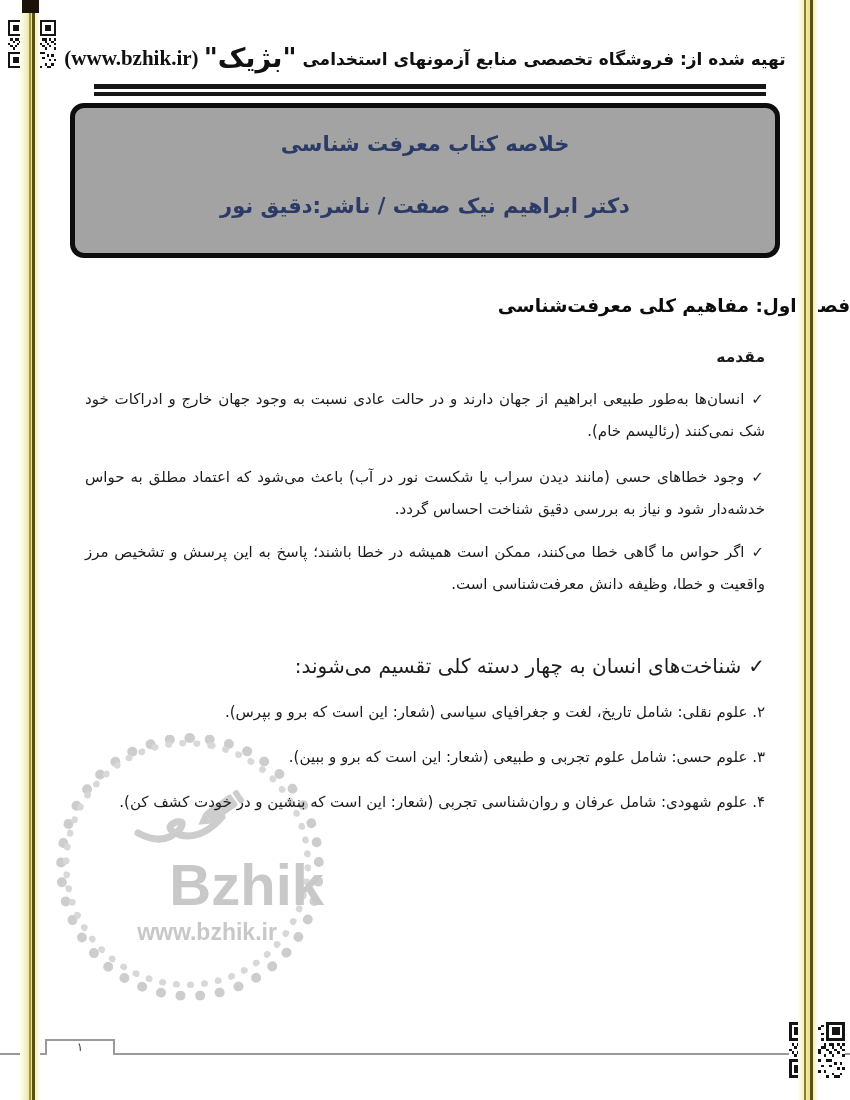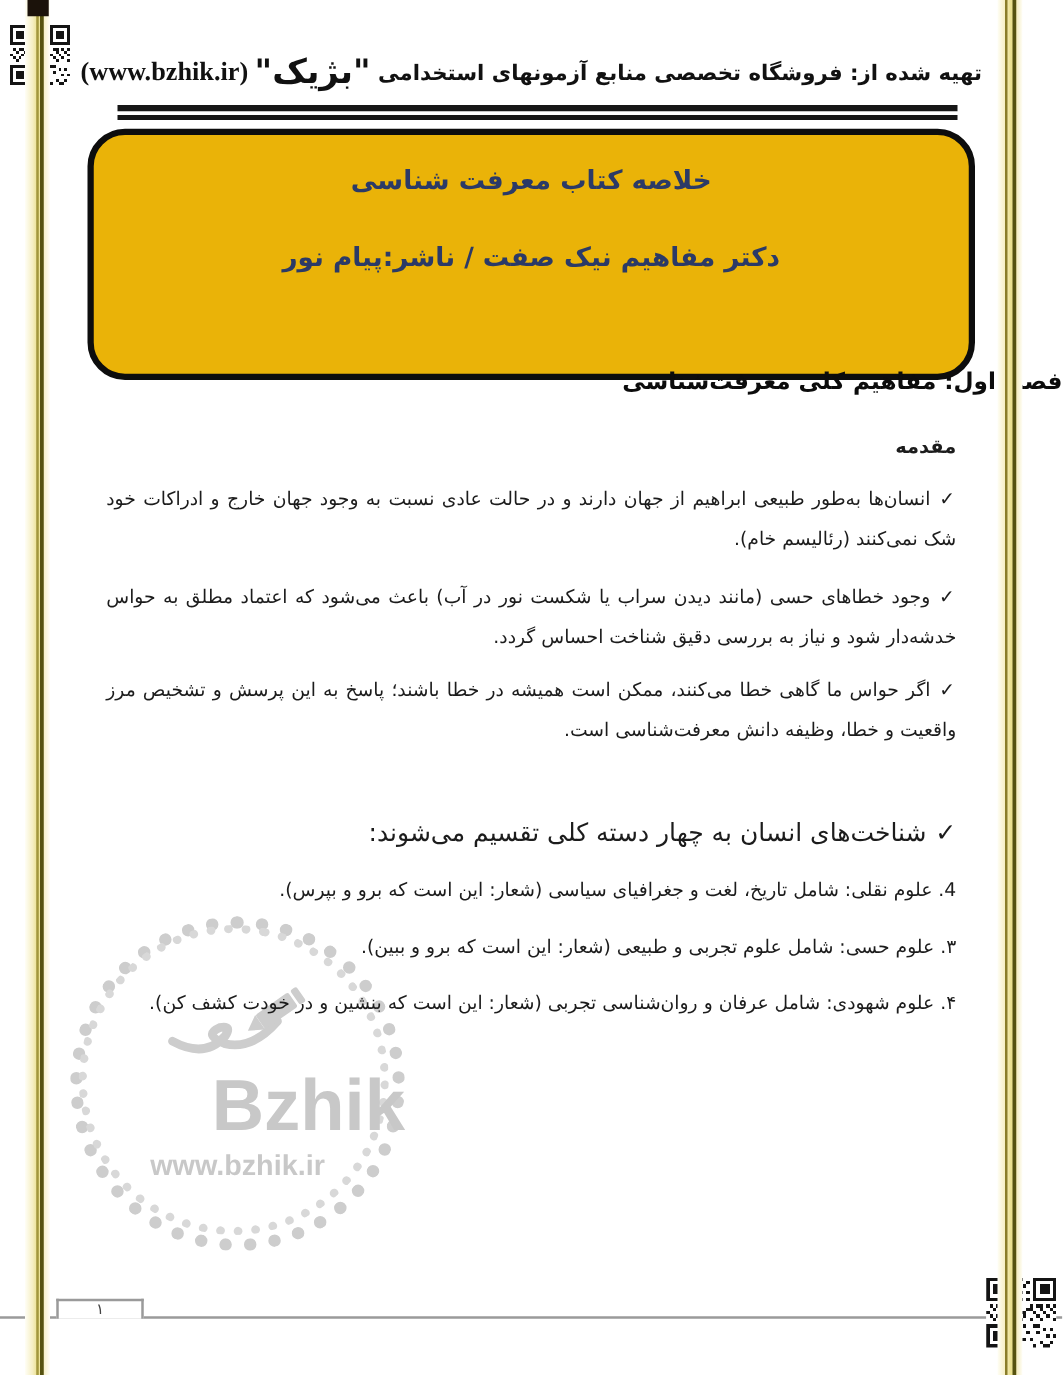--- a/index.html
+++ b/index.html
@@ -26,22 +26,22 @@
   
   .header-line{position:absolute;top:42px;left:0;width:100%;text-align:center;direction:rtl;
     color:#111;white-space:nowrap;z-index:2;}
   .header-prefix{font-weight:bold;font-size:17px;}
   .header-brand{font-weight:bold;font-size:27px;vertical-align:-2px;}
   .header-site{font-family:"Liberation Serif","DejaVu Serif",serif;font-weight:bold;font-size:21px;}
   .header-rule{position:absolute;top:84px;left:94px;width:672px;height:3px;
     border-top:5px solid #161616;border-bottom:4px solid #161616;z-index:2;}
 
   
-  .title-box{position:absolute;left:70px;top:103px;width:710px;height:201px;background:#eab308;
-    border:5px solid #0d0d0d;border-radius:30px;box-sizing:border-box;z-index:2;}
+  .title-box{position:absolute;left:70px;top:103px;width:710px;height:155px;background:#a3a3a3;
+    border:5px solid #0d0d0d;border-radius:14px;box-sizing:border-box;z-index:2;}
   .title-box .line{position:absolute;left:0;width:100%;text-align:center;direction:rtl;
     font-weight:bold;font-size:21px;}
   .title-box .line1{top:24px;}
   .title-box .line2{top:86px;}
 
   
   .chapter-title{position:absolute;top:295px;left:0;width:100%;direction:rtl;
     font-weight:bold;font-size:18.5px;color:#0c0c0c;z-index:2;}
 
   
@@ -57,21 +57,21 @@
 
   
   .watermark{position:absolute;left:56px;top:733px;width:268px;height:268px;z-index:0;}
   .wm-ring{position:absolute;left:0;top:0;width:248px;height:248px;border:10px dotted #cdcdcd;
     border-radius:50%;}
   .wm-ring2{position:absolute;left:7px;top:7px;width:234px;height:234px;border:7px dotted #d8d8d8;
     border-radius:50%;transform:rotate(12deg);}
   .wm-sketch{position:absolute;left:70px;top:42px;}
   .wm-brand{position:absolute;left:0;top:118px;width:100%;text-align:right;
     font-family:"Liberation Sans",sans-serif;font-weight:bold;font-size:58px;color:#c8c8c8;}
-  .wm-url{position:absolute;left:0;top:186px;width:100%;text-align:center;
+  .wm-url{position:absolute;left:17px;top:186px;width:100%;text-align:center;
     font-family:"Liberation Sans",sans-serif;font-weight:bold;font-size:23px;color:#c8c8c8;}
 
   
   .footer-line{position:absolute;left:0;top:1053px;width:850px;height:2px;background:#9a9a9a;z-index:1;}
   .footer-tab{position:absolute;left:45px;top:1039px;width:70px;height:16px;background:#fff;
     border:2px solid #9a9a9a;border-bottom:none;box-sizing:border-box;z-index:2;
     text-align:center;font-size:12px;line-height:13px;color:#444;}
   .defs-hidden{position:absolute;width:0;height:0;overflow:hidden;}
 </style>
 </head>
@@ -179,21 +179,21 @@
     </svg>
 
   <div class="header-line">
     <span class="header-prefix">تهیه شده از: فروشگاه تخصصی منابع آزمونهای استخدامی </span><span class="header-brand">"بژیک"</span>
     <span class="header-site" dir="ltr">(www.bzhik.ir)</span>
   </div>
   <div class="header-rule"></div>
 
   <div class="title-box">
     <div class="line line1" style="color:#2b3a67;">خلاصه کتاب معرفت شناسی</div>
-    <div class="line line2" style="color:#2b3a67;">دکتر مفاهیم نیک صفت / ناشر:پیام نور</div>
+    <div class="line line2" style="color:#2b3a67;">دکتر ابراهیم نیک صفت / ناشر:دقیق نور</div>
   </div>
 
   <div class="chapter-title">فصل اول: مفاهیم کلی معرفت‌شناسی</div>
 
   <div class="watermark">
     <div class="wm-ring"></div>
     <div class="wm-ring2"></div>
     <svg class="wm-sketch" width="130" height="80" viewBox="0 0 130 80">
       <path d="M12 58 Q38 72 54 54 Q60 45 50 47 Q36 53 54 60 Q76 65 96 42" stroke="#cdcdcd" stroke-width="7" fill="none" stroke-linecap="round"></path>
       <g transform="rotate(-35 95 35)" fill="#cdcdcd">
@@ -210,21 +210,21 @@
     <div class="intro-heading">مقدمه</div>
 
     <p class="para p1"><span class="check">✓</span><span>انسان‌ها به‌طور طبیعی ابراهیم از جهان دارند و در حالت عادی نسبت به وجود جهان خارج و ادراکات خود شک نمی‌کنند (رئالیسم خام).</span></p>
 
     <p class="para p2"><span class="check">✓</span><span>وجود خطاهای حسی (مانند دیدن سراب یا شکست نور در آب) باعث می‌شود که اعتماد مطلق به حواس خدشه‌دار شود و نیاز به بررسی دقیق شناخت احساس گردد.</span></p>
 
     <p class="para p3"><span class="check">✓</span><span>اگر حواس ما گاهی خطا می‌کنند، ممکن است همیشه در خطا باشند؛ پاسخ به این پرسش و تشخیص مرز واقعیت و خطا، وظیفه دانش معرفت‌شناسی است.</span></p>
 
     <div class="list-heading"><span class="check">✓</span><span>شناخت‌های انسان به چهار دسته کلی تقسیم می‌شوند:</span></div>
 
-    <div class="list-item">4. علوم نقلی: شامل تاریخ، لغت و جغرافیای سیاسی (شعار: این است که برو و بپرس).</div>
+    <div class="list-item">۲. علوم نقلی: شامل تاریخ، لغت و جغرافیای سیاسی (شعار: این است که برو و بپرس).</div>
     <div class="list-item">۳. علوم حسی: شامل علوم تجربی و طبیعی (شعار: این است که برو و ببین).</div>
     <div class="list-item">۴. علوم شهودی: شامل عرفان و روان‌شناسی تجربی (شعار: این است که بنشین و در خودت کشف کن).</div>
   </div>
 
   <div class="footer-line"></div>
   <div class="footer-tab">
     <span>۱</span>
   </div>
 
 </div>

